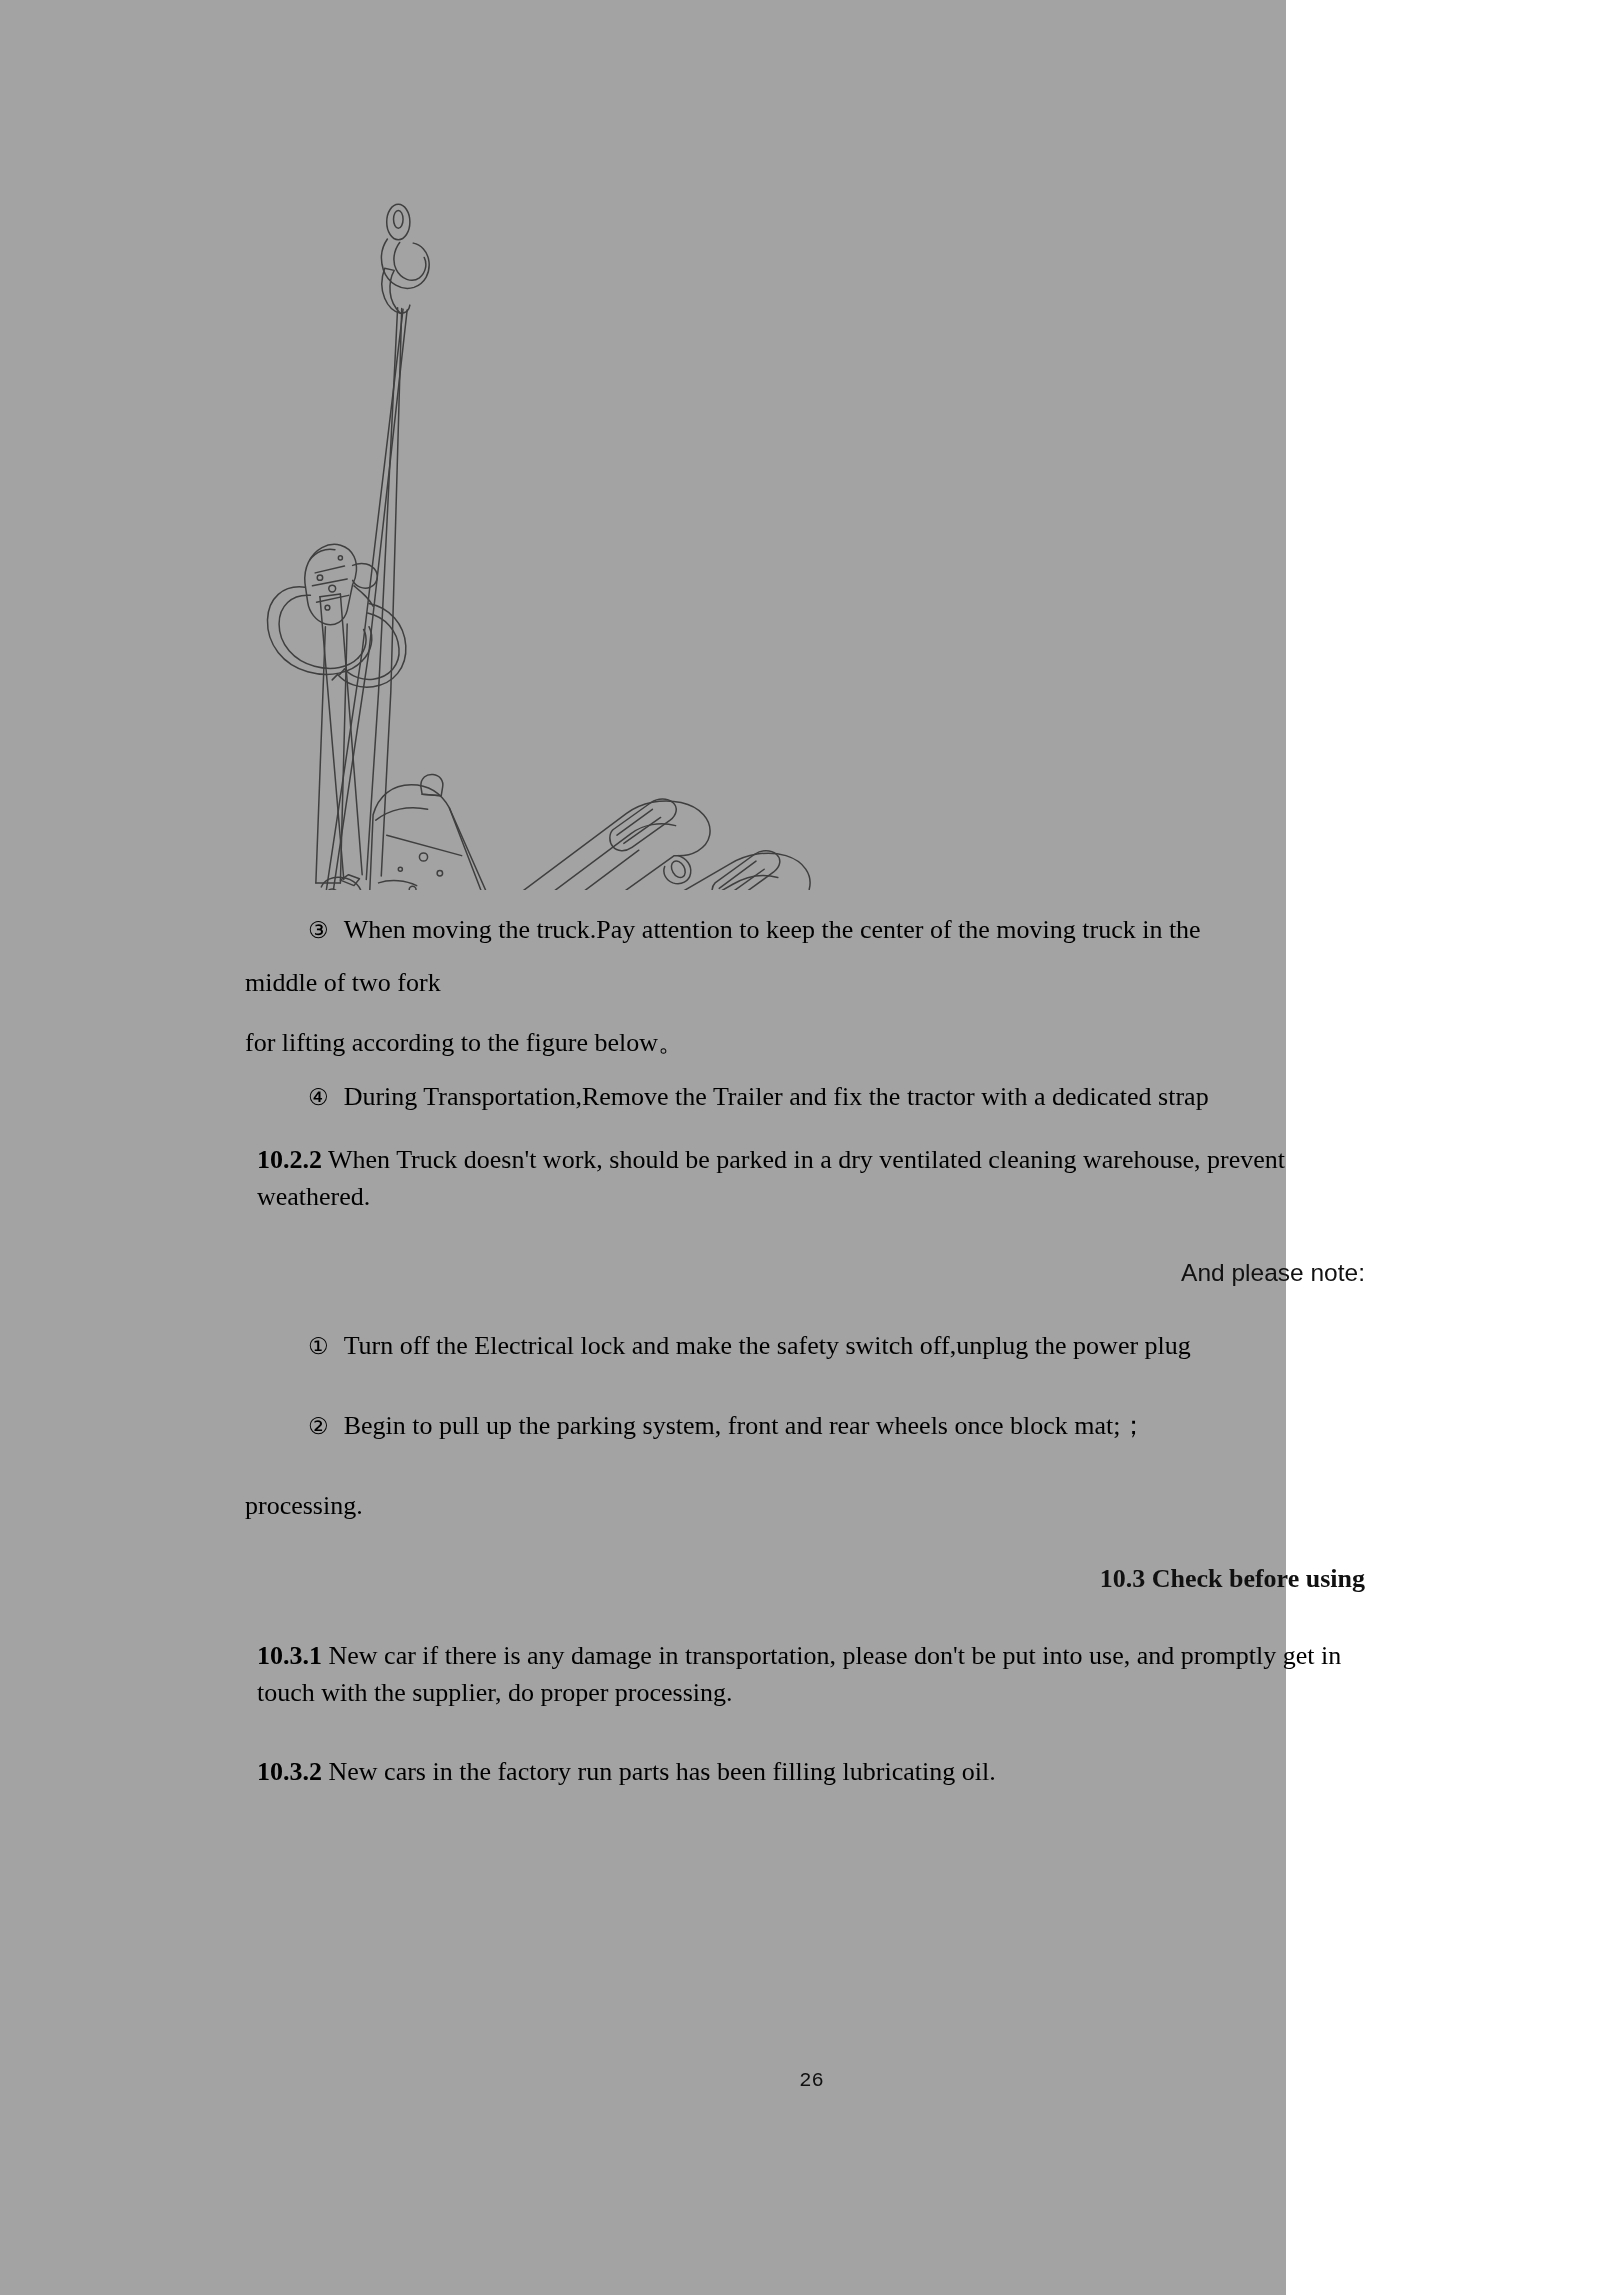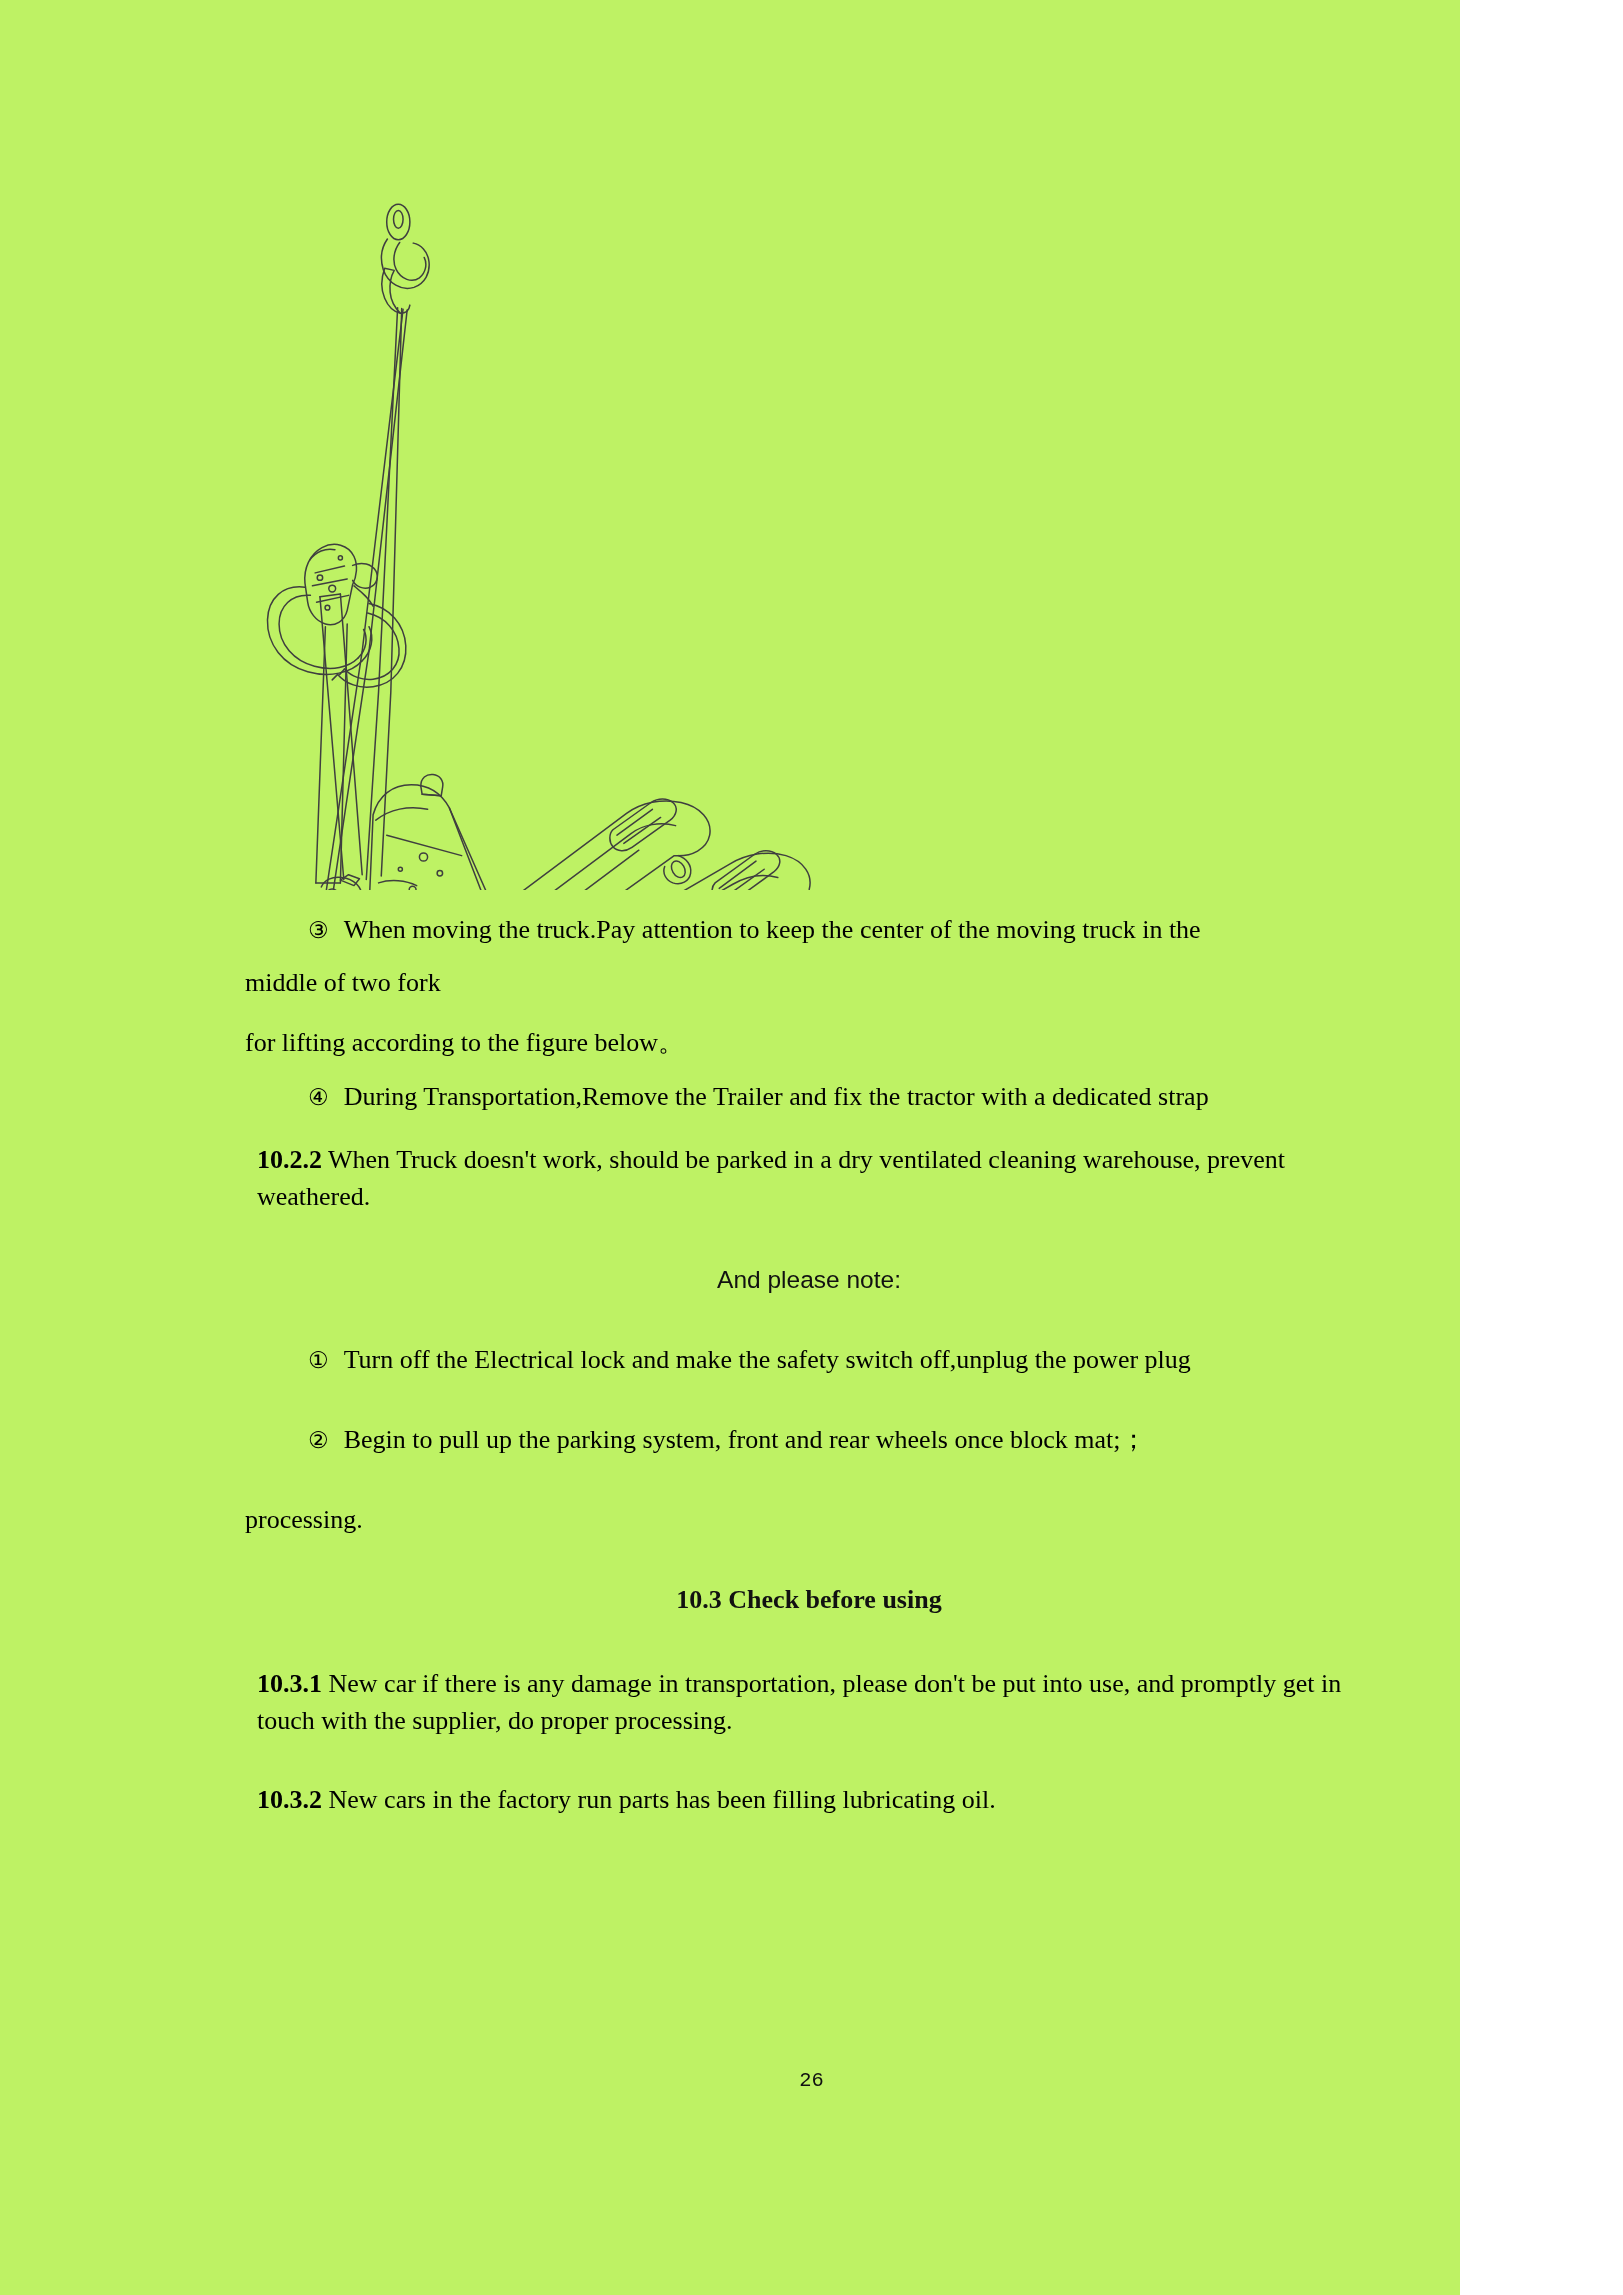--- a/index.html
+++ b/index.html
@@ -12,23 +12,23 @@
     height: 2295px;
     position: relative;
     font-family: "Liberation Serif", "DejaVu Serif", serif;
     color: #000000;
     overflow: hidden;
   }
 
   .page {
     position: absolute;
     left: 0; top: 0;
-    width: 1460px;
+    width: 1286px;
     height: 2295px;
-    background: #bef264;
+    background: #a3a3a3;
   }
 
   
   .figure-block {
     position: absolute;
     left: 245px;
     top: 174px;
     width: 1131px;
     height: 716px;
   }
@@ -42,22 +42,22 @@
   .body-col {
     position: absolute;
     left: 245px;
     top: 903px;
     width: 1128px;
   }
 
   .para {
     font-size: 26px;
     line-height: 1.62;
-    text-align: center;
-    margin: 15px;
+    text-align: right;
+    margin: 8px;
     color: #111;
     -webkit-font-smoothing: antialiased;
   }
 
   
   .item-wide {
     font-size: 26px;
     line-height: 2.05;
     margin: 0;
     text-indent: 63px;

